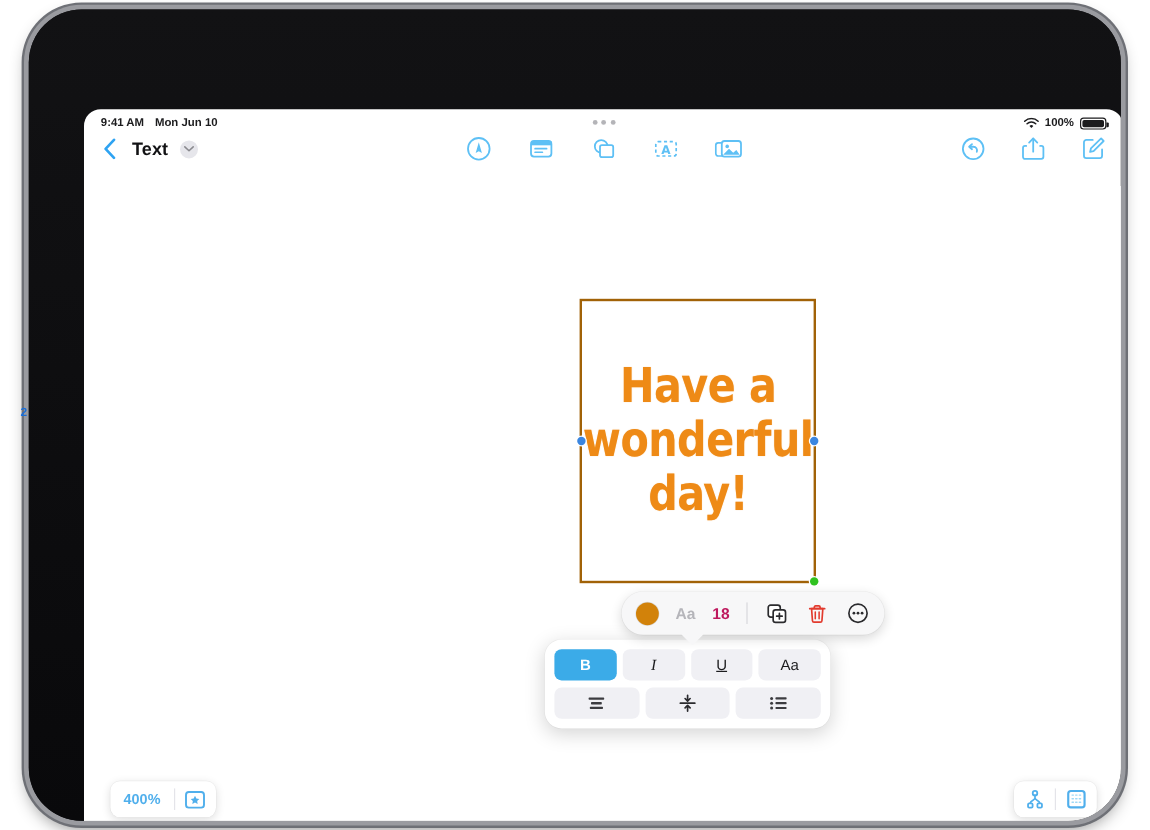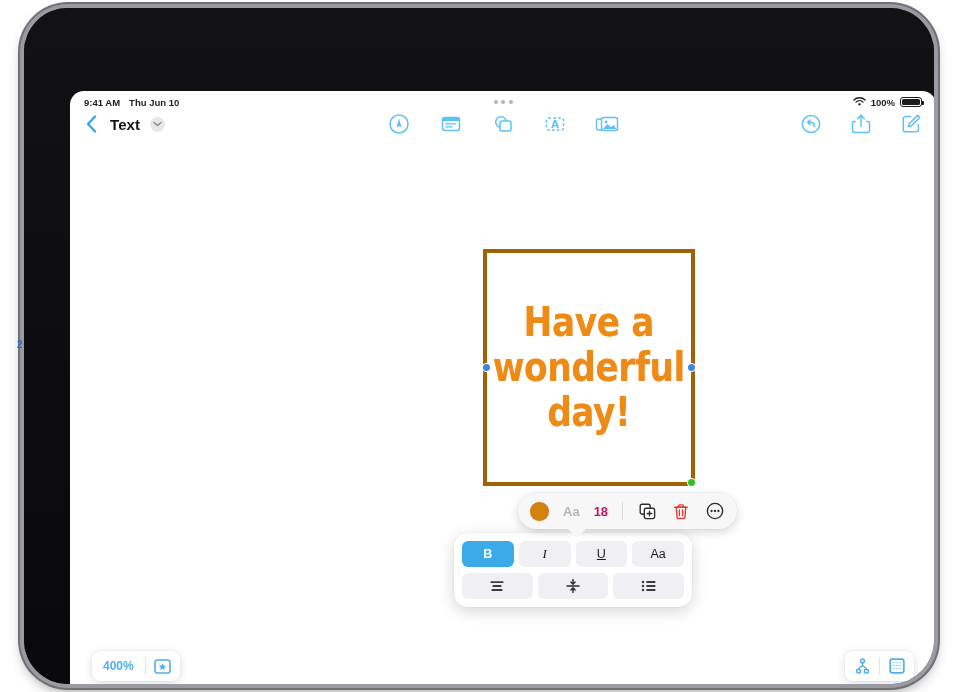--- a/index.html
+++ b/index.html
@@ -84,21 +84,21 @@
   }
   .multitask-dots { display: flex; gap: 3.5px; }
   .multitask-dots i {
     width: 4px; height: 4px; border-radius: 50%;
     background: #b4b4b8; display: block;
   }
   #status-right {
     margin-left: auto;
     display: flex;
     gap: 5px;
-    align-items: center;
+    align-items: flex-end;
   }
   .battery-shell {
     width: 22px; height: 10px;
     border: 1.2px solid #1c1c1e;
     border-radius: 3px;
     position: relative;
     box-sizing: border-box;
   }
   .battery-shell::after {
     content: "";
@@ -174,23 +174,23 @@
     position: absolute;
     left: 0; top: 64px; right: 0; bottom: 0;
     background: #ffffff;
   }
 
   
   #text-box {
     position: absolute;
     left: 413px;
     top: 94px;
-    width: 212px;
+    width: 197px;
     height: 237px;
-    border: 4px solid #a16207;
+    border: 2px solid #a16207;
     box-sizing: border-box;
     display: flex;
     align-items: center;
     justify-content: center;
   }
   #text-content {
     font-family: "DejaVu Sans", sans-serif;
     font-weight: 700;
     font-size: 40px;
     line-height: 1.12;
@@ -368,21 +368,21 @@
 <div id="annot-2">2</div>
 
 <div id="device-frame">
   <div id="device-bezel">
 
     <div id="screen">
 
       <div id="status-bar">
         <div id="status-left">
           <span>9:41 AM</span>
-          <span>Thu Jun 10</span>
+          <span>Mon Jun 10</span>
         </div>
 
         <div id="status-center">
           <span class="multitask-dots">
             <i></i>
               <i></i>
               <i></i>
           </span>
         </div>
 

